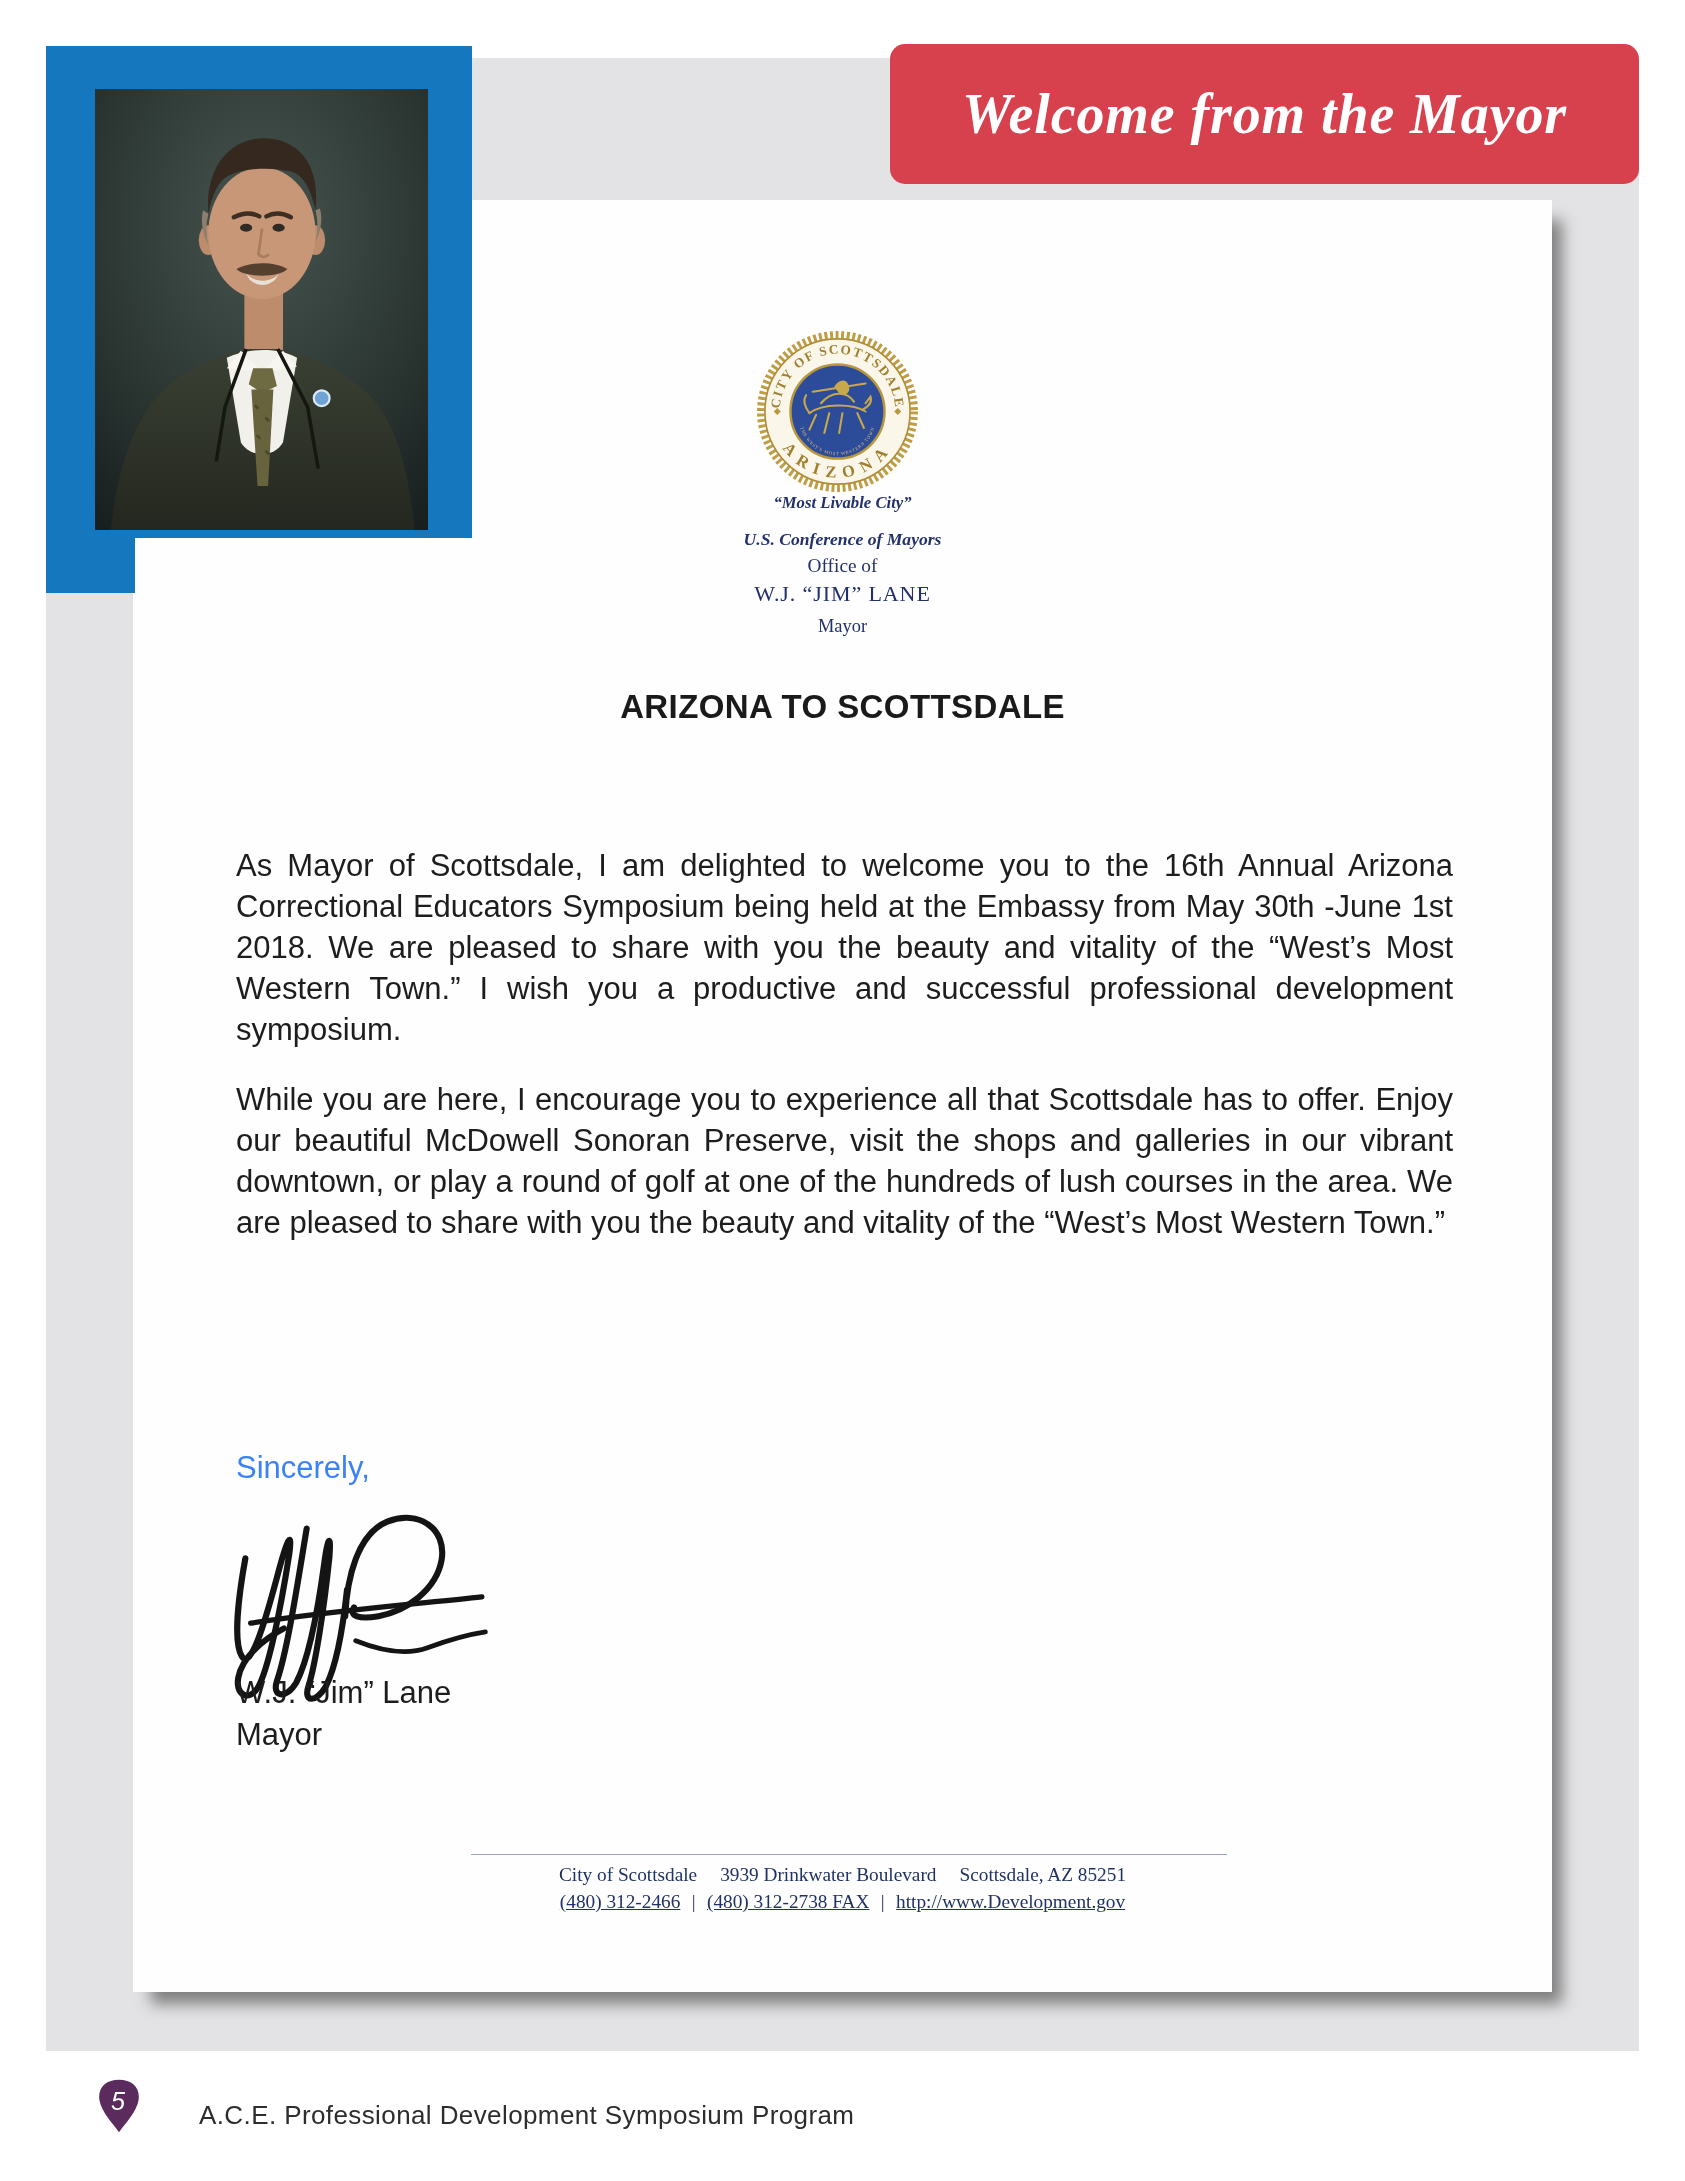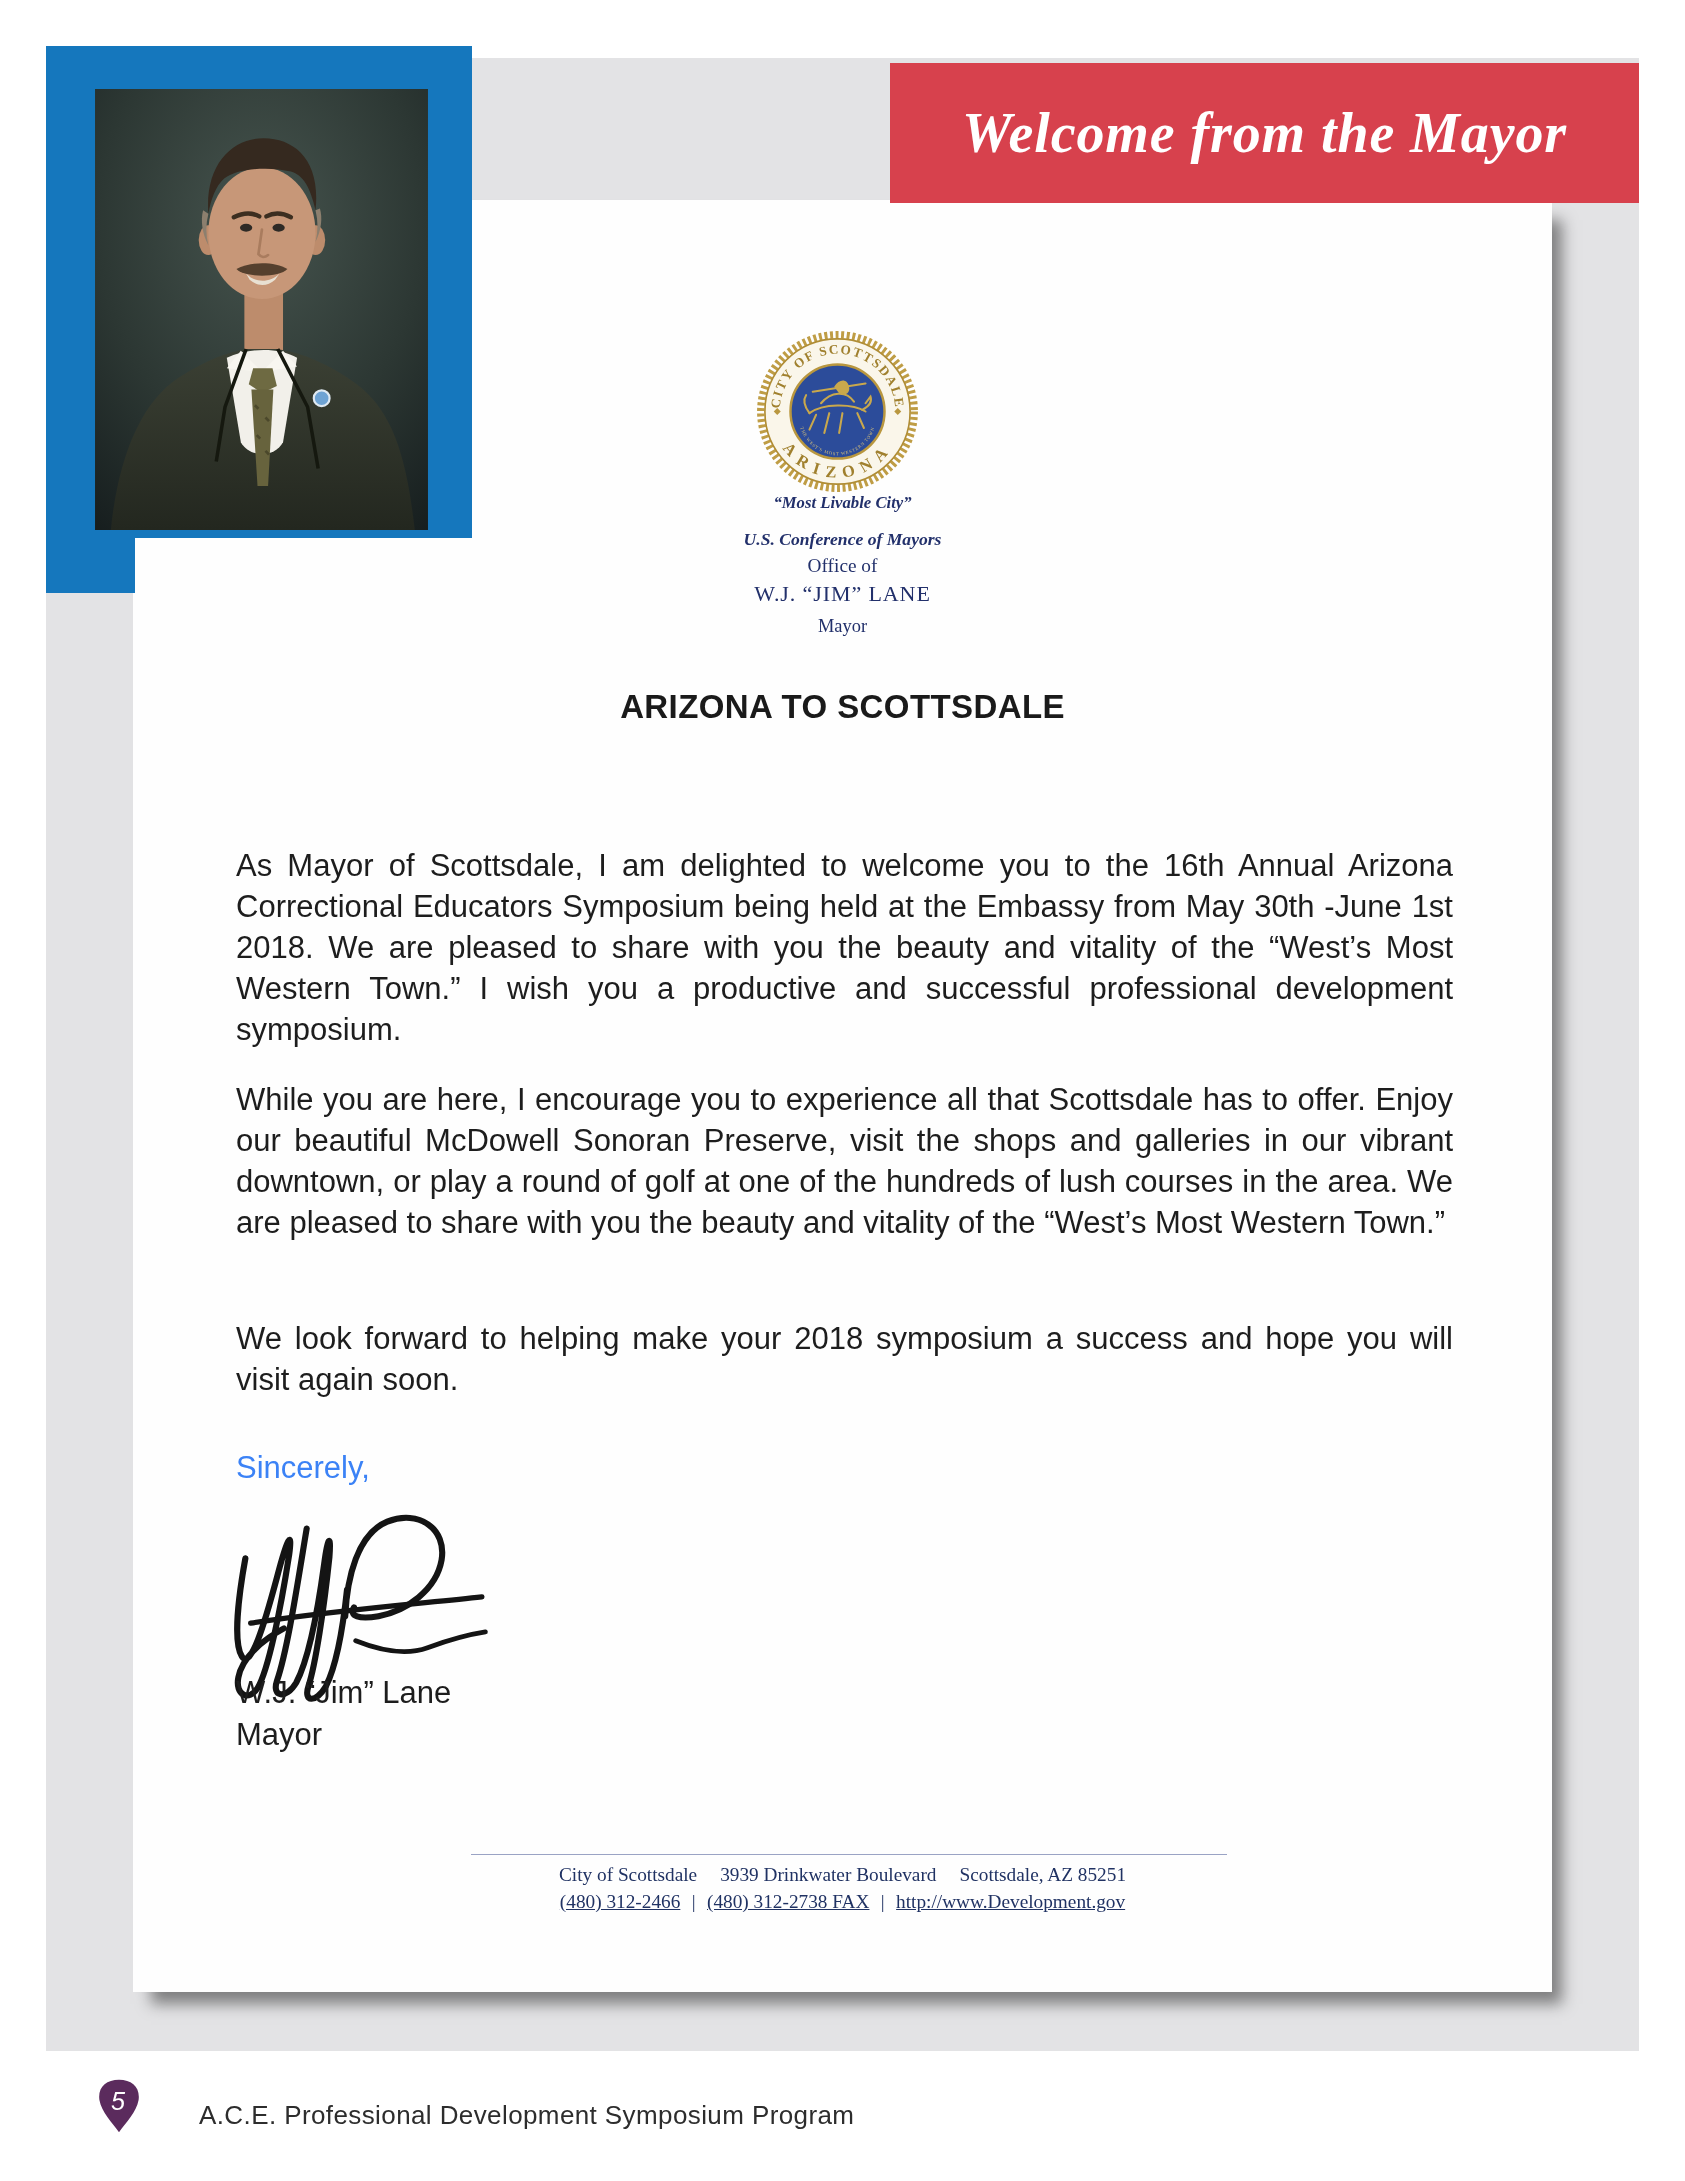--- a/index.html
+++ b/index.html
@@ -5,22 +5,22 @@
   html,body{margin:0;padding:0;background:#ffffff;}
   #canvas{position:relative;width:1685px;height:2181px;background:#ffffff;overflow:hidden;
           font-family:"Liberation Sans",sans-serif;}
 
   
   .backdrop{position:absolute;left:46px;top:58px;width:1593px;height:1993px;background:#e3e3e5;z-index:1;}
   .page{position:absolute;left:133px;top:200px;width:1419px;height:1792px;background:#fefefe;
         box-shadow:14px 16px 14px -4.4px rgba(45,45,45,.55);z-index:2;}
 
   
-  .banner{position:absolute;left:890px;top:63px;width:749px;height:140px;background:#d7414d;
-          display:flex;align-items:center;justify-content:center;z-index:3;}
+  .banner{position:absolute;left:890px;top:44px;width:749px;height:140px;background:#d7414d;
+          display:flex;align-items:center;justify-content:center;z-index:3;border-radius:15px;}
   .banner-title{font-family:"Liberation Serif",serif;font-style:italic;font-weight:700;
                 font-size:56px;color:#ffffff;letter-spacing:0.9px;}
 
   
   .blue-block{position:absolute;left:46px;top:46px;width:426px;height:492px;background:#1577bd;z-index:3;}
   .blue-tab{position:absolute;left:46px;top:537px;width:89px;height:56px;background:#1577bd;z-index:3;}
   .photo{position:absolute;left:95px;top:89px;width:333px;height:441px;z-index:4;}
 
   
   .seal{position:absolute;left:622px;top:129px;width:165px;height:165px;}
@@ -97,21 +97,20 @@
     <div class="lh lh-motto">“Most Livable City”</div>
     <div class="lh lh-conf">U.S. Conference of Mayors</div>
     <div class="lh lh-office">Office of</div>
     <div class="lh lh-name">W.J. “JIM” LANE</div>
     <div class="lh lh-mayor">Mayor</div>
 
     <div class="heading">ARIZONA TO SCOTTSDALE</div>
 
     <p class="body-text p1">As Mayor of Scottsdale, I am delighted to welcome you to the 16th Annual Arizona Correctional Educators Symposium being held at the Embassy from May 30th -June 1st 2018. We are pleased to share with you the beauty and vitality of the “West’s Most Western Town.” I wish you a productive and successful professional development symposium.</p>
     <p class="body-text p2">While you are here, I encourage you to experience all that Scottsdale has to offer. Enjoy our beautiful McDowell Sonoran Preserve, visit the shops and galleries in our vibrant downtown, or play a round of golf at one of the hundreds of lush courses in the area. We are pleased to share with you the beauty and vitality of the “West’s Most Western Town.”</p>
-    <p class="body-text p3">We look forward to helping make your 2018 symposium a success and hope you will visit again soon.</p>
 
     <div class="closing">Sincerely,</div>
 
     <svg class="signature" viewBox="0 0 300 250">
       <g stroke="#141414" fill="none" stroke-linecap="round" stroke-linejoin="round">
         <path stroke-width="7" d="M14,86 C6,130 0,182 10,198 C20,214 36,160 50,108 C62,62 68,52 64,82 C54,146 40,214 28,234 C18,250 2,242 6,222 C10,200 32,180 58,166"></path>
         <path stroke-width="7" d="M84,52 C74,112 62,192 50,226 C44,244 60,248 72,228 C88,198 98,136 104,92 C108,62 112,56 110,84 C104,142 94,208 86,232 C80,250 94,252 106,232 C118,208 126,160 130,122"></path>
         <path stroke-width="7" d="M128,152 C130,108 142,58 176,44 C212,30 244,52 238,88 C232,122 198,146 166,152 C144,156 132,152 138,142"></path>
         <path stroke-width="6" d="M20,160 C110,146 210,138 284,130"></path>
         <path stroke-width="5.5" d="M140,180 C170,192 200,196 222,188 C244,180 262,174 288,170"></path>

